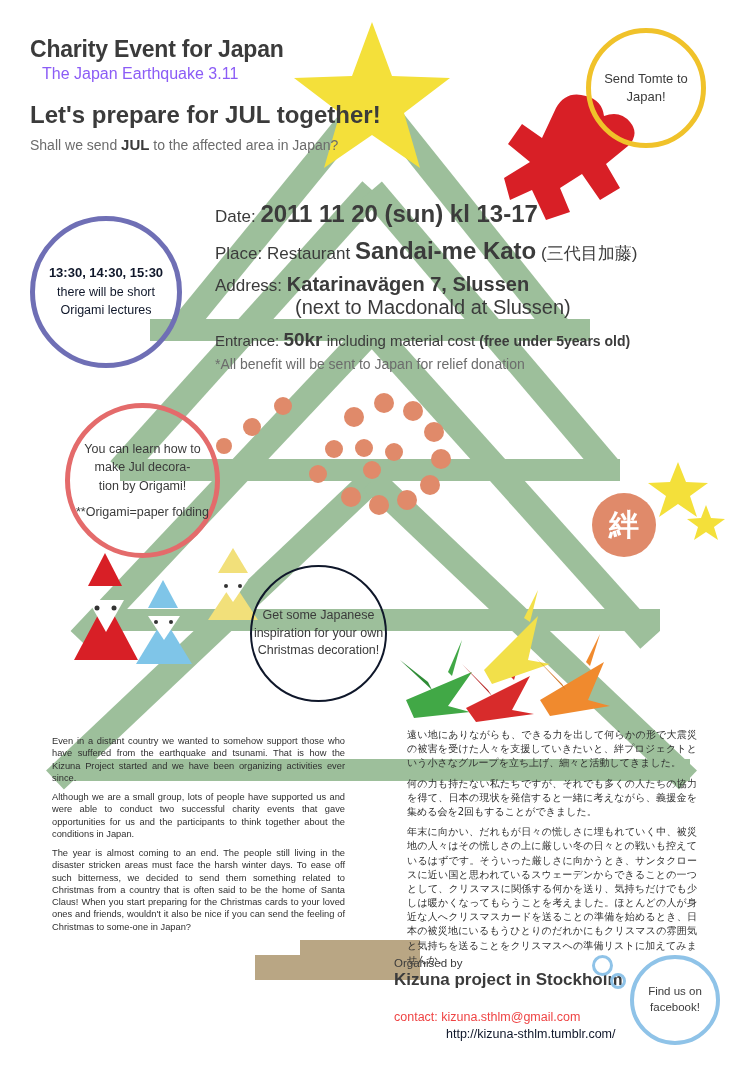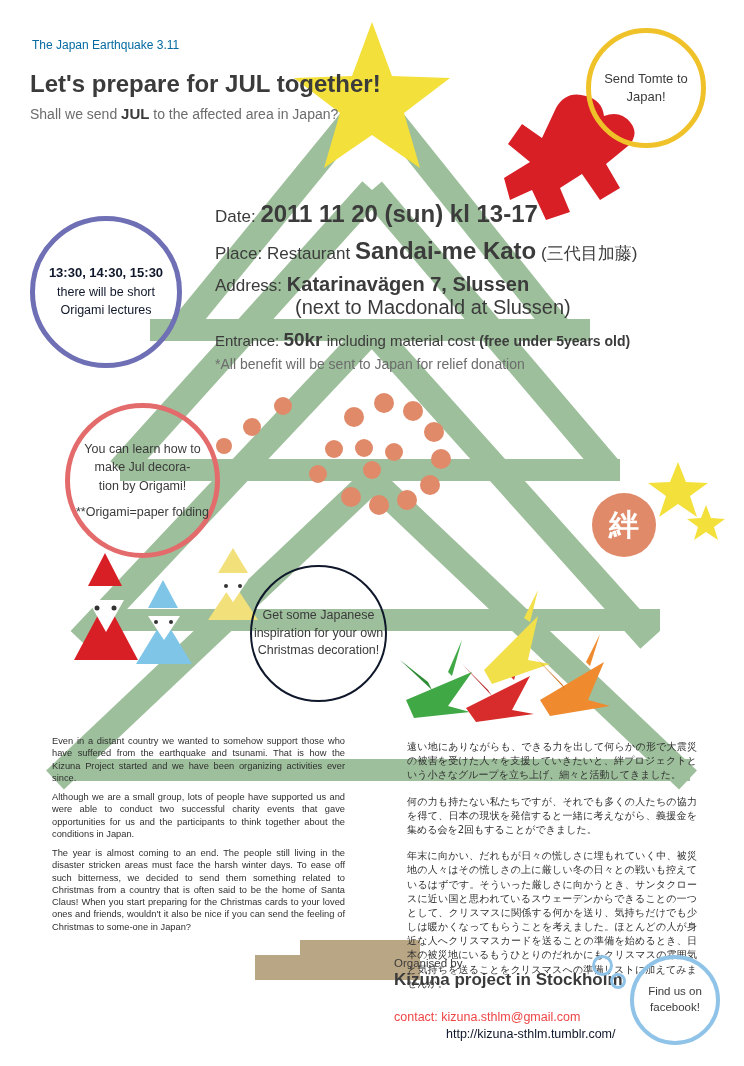--- a/index.html
+++ b/index.html
@@ -12,21 +12,21 @@
     overflow:hidden;
   }
   .page{position:relative;width:744px;height:1066px;overflow:hidden;}
 
   
   .tree-svg{position:absolute;left:0;top:0;width:744px;height:1066px;}
 
   
   .hdr{position:absolute;left:30px;top:36px;width:420px;}
   .hdr h1{font-size:23px;font-weight:bold;color:#3b3b3b;margin:0;letter-spacing:-0.2px;}
-  .hdr .sub{font-size:12px;color:#0369a1;margin:2px 0 0 2px;}
+  .hdr .sub{font-size:16px;color:#8b5cf6;margin:2px 0 0 12px;}
   .hdr h2{font-size:24px;font-weight:bold;margin:18px 0 0 0;color:#3b3b3b;}
   .hdr .sub2{font-size:14px;color:#6c6c6c;margin:7px 0 0 0;}
   .hdr .sub2 b{color:#3b3b3b;font-size:15px;}
 
   
   .details{position:absolute;left:215px;top:200px;width:470px;color:#3b3b3b;}
   .row{margin-bottom:9px;font-size:17px;line-height:1.15;}
   .lbl{font-size:17px;}
   .big{font-size:24px;font-weight:bold;}
   .mid{font-size:20px;font-weight:bold;}
@@ -52,21 +52,21 @@
   .c-fb .txt{font-size:11.5px;line-height:1.35;}
 
   
   .seal{position:absolute;left:592px;top:493px;width:64px;height:64px;border-radius:50%;background:#e08a6a;display:flex;align-items:center;justify-content:center;}
   .seal span{color:#ffffff;font-size:30px;font-weight:bold;font-family:"DejaVu Sans", sans-serif;}
 
   
   .col-en{position:absolute;left:52px;top:735px;width:293px;font-size:9.3px;line-height:1.32;text-align:justify;color:#2f2f2f;}
   .col-en p{margin:0 0 7px 0;}
   .col-jp{position:absolute;left:407px;top:728px;width:290px;font-size:10px;line-height:1.42;text-align:justify;color:#2f2f2f;font-family:"DejaVu Sans", sans-serif;}
-  .col-jp p{margin:12px 0 6px 0;}
+  .col-jp p{margin:0 0 6px 0;}
 
   
   .footer{position:absolute;left:394px;top:957px;width:330px;}
   .footer .org{font-size:11.5px;color:#3b3b3b;}
   .footer .name{font-size:17px;font-weight:bold;color:#3b3b3b;margin-top:1px;}
   .footer .contact{font-size:12.5px;margin-top:20px;color:#ef4444;}
   .footer .url{font-size:12.5px;margin-top:3px;margin-left:52px;color:#0f172a;}
 
   .bubble{position:absolute;border:3px solid #8fc3e8;border-radius:50%;}
   .b1{left:592px;top:955px;width:15px;height:15px;}
@@ -173,20 +173,21 @@
     </g>
     <g>
       <polygon points="540,700 604,662 588,700 610,706 550,716" fill="#f08a2e"></polygon>
       <polygon points="586,662 600,634 590,666" fill="#f08a2e"></polygon>
       <polygon points="566,690 536,658 562,684" fill="#cf7322"></polygon>
     </g>
 
   </svg>
 
   <div class="hdr">
+    <h1>Charity Event for Japan</h1>
     <p class="sub">The Japan Earthquake 3.11</p>
     <h2>Let's prepare for JUL together!</h2>
     <p class="sub2">
       <span>Shall we send </span><b>JUL</b><span> to the affected area in Japan?</span>
     </p>
   </div>
 
   <div class="circle c-tomte">
     <span>Send Tomte to Japan!</span>
   </div>

